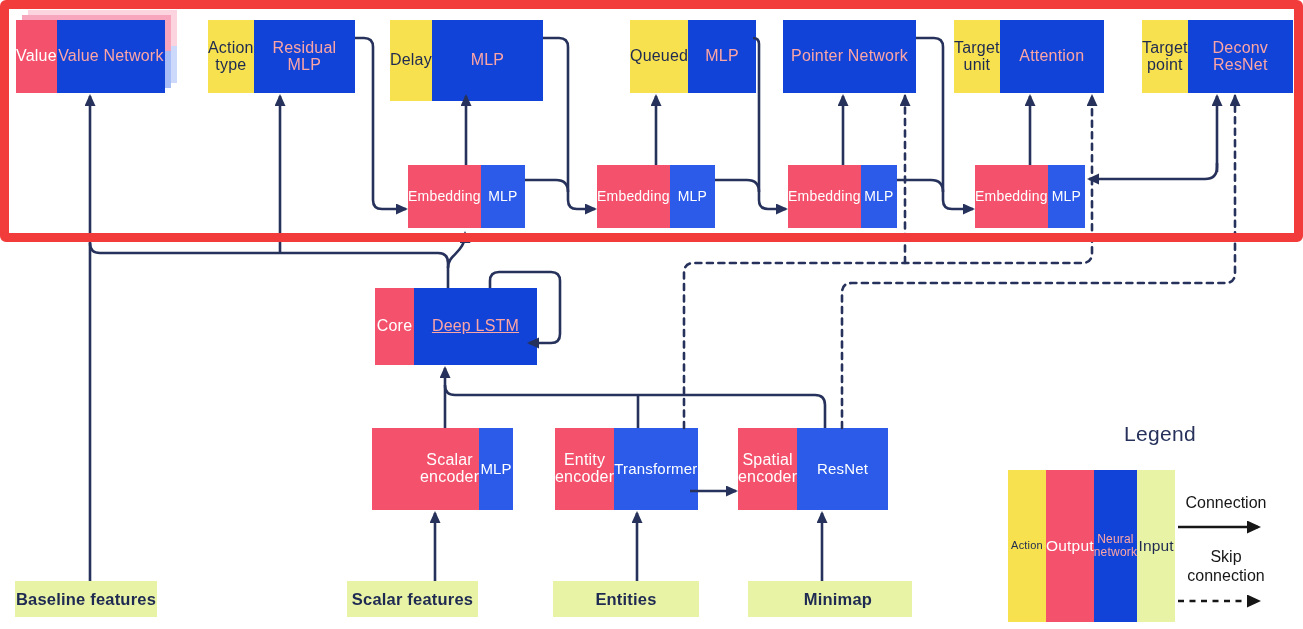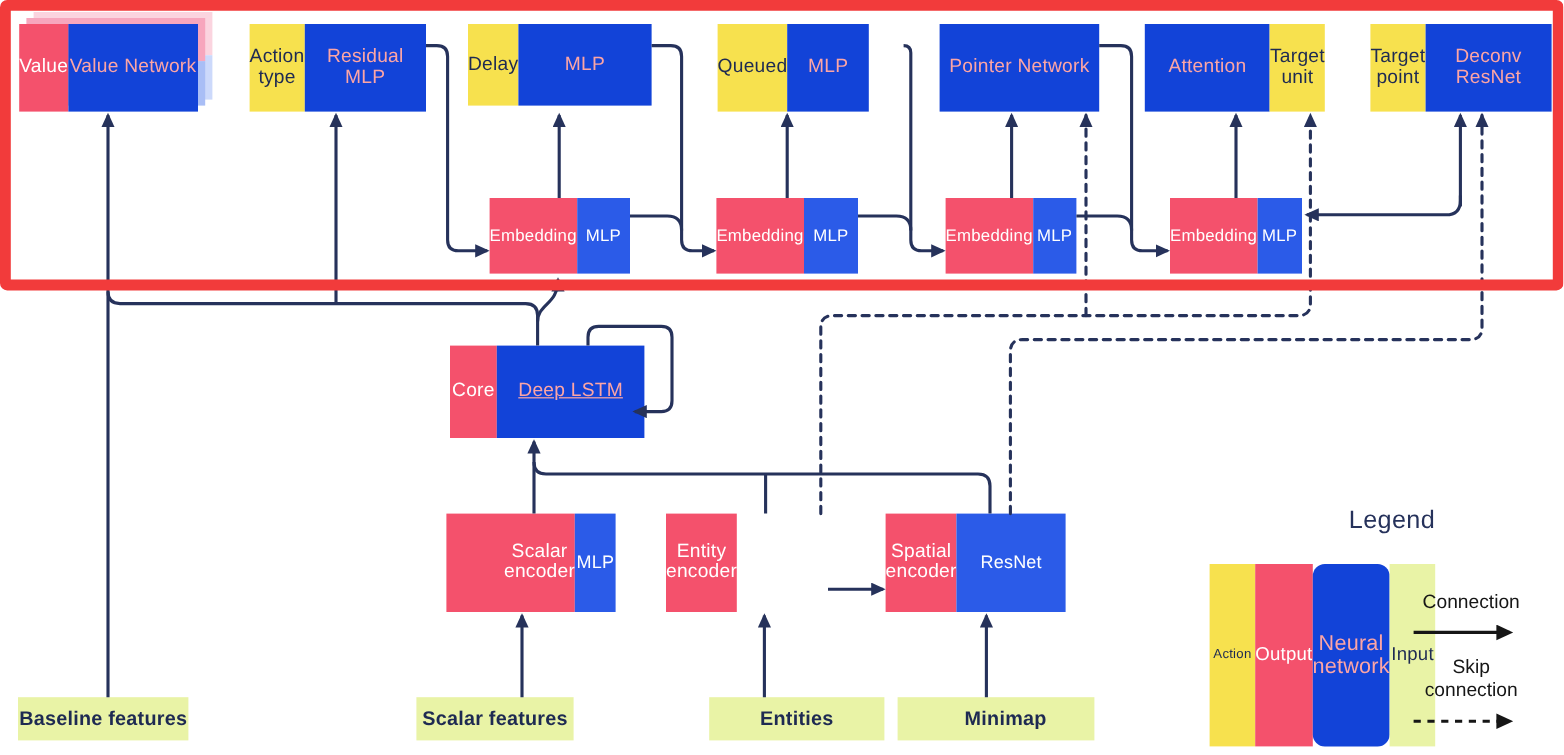--- a/index.html
+++ b/index.html
@@ -44,34 +44,34 @@
   </div>
 
   <div class="block" style="left:16px;top:20px;width:149px;height:73px;">
     <div class="cell output" style="flex:0 0 36px;">Value</div>
     <div class="cell net-dark" style="flex:1;">Value Network</div>
   </div>
   <div class="block" style="left:208px;top:20px;width:147px;height:73px;">
     <div class="cell action" style="flex:0 0 36px;">Action type</div>
     <div class="cell net-dark" style="flex:1;">Residual MLP</div>
   </div>
-  <div class="block" style="left:390px;top:20px;width:153px;height:68px;">
+  <div class="block" style="left:390px;top:20px;width:153px;height:81px;">
     <div class="cell action" style="flex:0 0 36px;">Delay</div>
     <div class="cell net-dark" style="flex:1;">MLP</div>
   </div>
-  <div class="block" style="left:598px;top:20px;width:126px;height:73px;">
+  <div class="block" style="left:630px;top:20px;width:126px;height:73px;">
     <div class="cell action" style="flex:0 0 36px;">Queued</div>
     <div class="cell net-dark" style="flex:1;">MLP</div>
   </div>
   <div class="block" style="left:783px;top:20px;width:133px;height:73px;">
     <div class="cell net-dark" style="flex:1;">Pointer Network</div>
   </div>
   <div class="block" style="left:954px;top:20px;width:150px;height:73px;">
+    <div class="cell action" style="flex:0 0 36px;">Target unit</div>
     <div class="cell net-dark" style="flex:1;">Attention</div>
-    <div class="cell action" style="flex:0 0 36px;">Target unit</div>
   </div>
   <div class="block" style="left:1142px;top:20px;width:151px;height:73px;">
     <div class="cell action" style="flex:0 0 36px;">Target point</div>
     <div class="cell net-dark" style="flex:1;">Deconv ResNet</div>
   </div>
 
   <div class="block" style="left:408px;top:165px;width:117px;height:63px;">
     <div class="cell output small" style="flex:0 0 31px;">Embedding</div>
     <div class="cell net-light small" style="flex:1;">MLP</div>
   </div>
@@ -92,36 +92,37 @@
     <div class="cell output" style="flex:0 0 39px;">Core</div>
     <div class="cell net-dark" style="flex:1;text-decoration:underline;">Deep LSTM</div>
   </div>
 
   <div class="block" style="left:372px;top:428px;width:141px;height:82px;">
     <div class="cell output" style="flex:0 0 45px;padding-left:48px;">Scalar encoder</div>
     <div class="cell net-light" style="flex:1;">MLP</div>
   </div>
   <div class="block" style="left:555px;top:428px;width:135px;height:82px;">
     <div class="cell output" style="flex:0 0 45px;">Entity encoder</div>
+    <div class="cell net-light" style="flex:1;">Transformer</div>
   </div>
   <div class="block" style="left:738px;top:428px;width:150px;height:82px;">
     <div class="cell output" style="flex:0 0 45px;">Spatial encoder</div>
     <div class="cell net-light" style="flex:1;">ResNet</div>
   </div>
 
   <div class="inputbox" style="left:15px;top:581px;width:142px;height:36px;">Baseline features</div>
   <div class="inputbox" style="left:347px;top:581px;width:131px;height:36px;">Scalar features</div>
-  <div class="inputbox" style="left:591px;top:581px;width:146px;height:36px;">Entities</div>
+  <div class="inputbox" style="left:553px;top:581px;width:146px;height:36px;">Entities</div>
   <div class="inputbox" style="left:748px;top:581px;width:148px;height:36px;padding-left:16px;">Minimap</div>
 
   <div class="legend-title" style="left:1040px;top:422px;width:240px;">Legend</div>
   <div class="block" style="left:1008px;top:470px;width:152px;height:152px;">
     <div class="cell action" style="flex:0 0 38px;font-size:11px;">Action</div>
     <div class="cell output" style="flex:0 0 38px;font-size:15.5px;">Output</div>
-    <div class="cell net-dark" style="flex:0 0 38px;font-size:18px;border-radius:10px;">Neural network</div>
+    <div class="cell net-dark" style="flex:0 0 38px;font-size:12px;">Neural network</div>
     <div class="cell" style="flex:0 0 38px;background:var(--input-green);color:var(--ink-navy);font-size:15.5px;">Input</div>
   </div>
   <div class="legend-label" style="left:1166px;top:494px;width:120px;">Connection</div>
   <div class="legend-label" style="left:1175px;top:548px;width:102px;">Skip connection</div>
 
   <svg id="wires" width="1303" height="629" viewBox="0 0 1303 629">
     <defs>
       <marker id="arr-n" markerUnits="userSpaceOnUse" markerWidth="16" markerHeight="14" refX="10" refY="5.5" orient="auto">
         <path d="M0 0 L12 5.5 L0 11 Z" fill="#26325B"></path>
       </marker>

